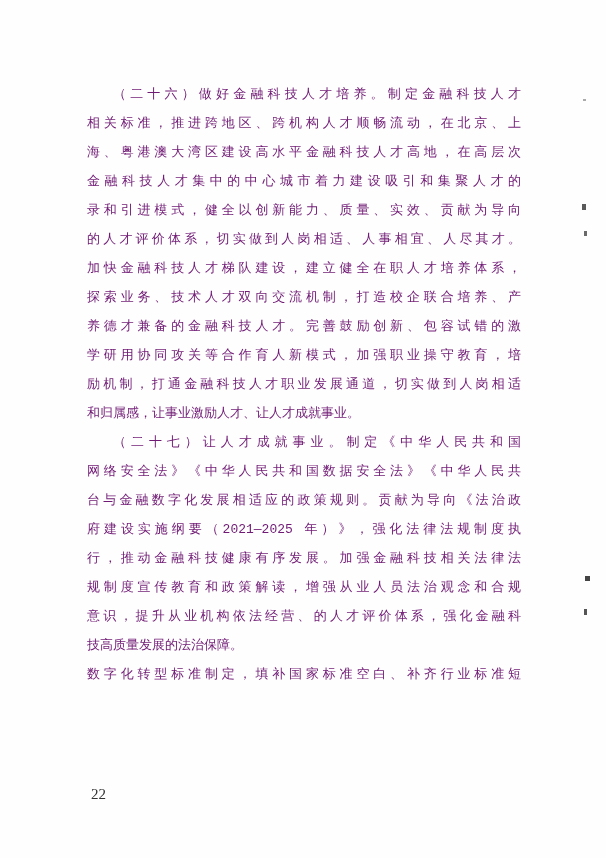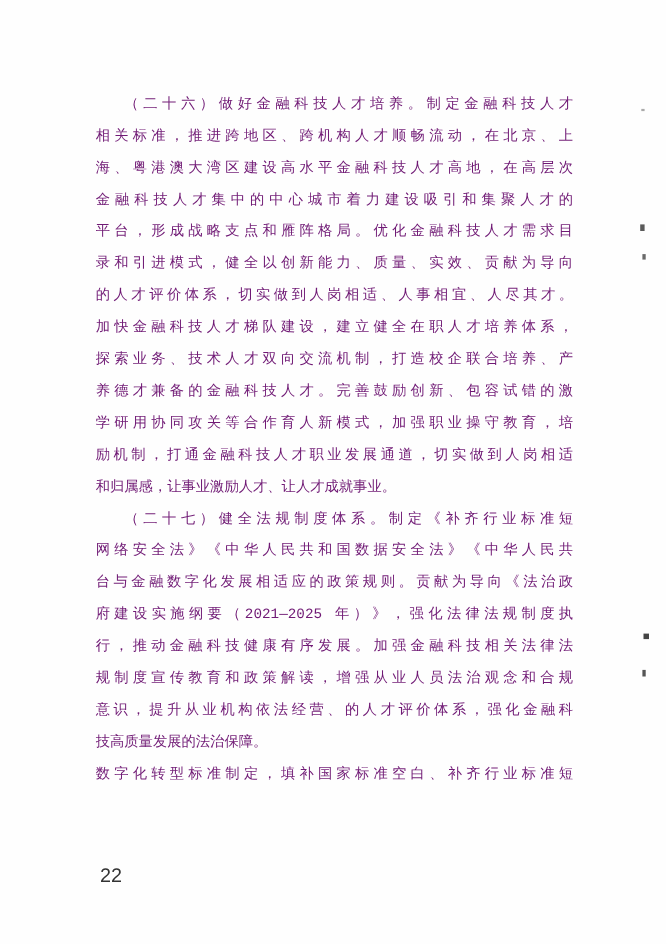--- a/index.html
+++ b/index.html
@@ -40,23 +40,23 @@
   .line.first {
     text-indent: 2em;
   }
   .line.last {
     text-align-last: left;
   }
   .page-number {
     position: absolute;
     left: 91px;
     top: 786px;
-    font-size: 18px;
+    font-size: 15px;
     color: #333333;
-    font-family: Liberation Sans, sans-serif;
+    font-family: Liberation Serif, serif;
   }
   .speck {
     position: absolute;
     background: #555555;
   }
   .speck.s1 { left: 583px; top: 99px;  width: 3px; height: 2px; background: #aaaaaa; }
   .speck.s2 { left: 582px; top: 204px; width: 4px; height: 6px; background: #5a5a5a; }
   .speck.s3 { left: 584px; top: 231px; width: 3px; height: 5px; background: #6a6a6a; }
   .speck.s4 { left: 585px; top: 576px; width: 5px; height: 5px; background: #444444; }
   .speck.s5 { left: 584px; top: 609px; width: 3px; height: 6px; background: #555555; }
@@ -66,33 +66,32 @@
 
 <div class="page">
 
   <div class="text-block">
 
     <div class="para">
       <div class="line first">（二十六）做好金融科技人才培养。制定金融科技人才</div>
       <div class="line">相关标准，推进跨地区、跨机构人才顺畅流动，在北京、上</div>
       <div class="line">海、粤港澳大湾区建设高水平金融科技人才高地，在高层次</div>
       <div class="line">金融科技人才集中的中心城市着力建设吸引和集聚人才的</div>
-      <div class="line">平台，形成战略支点和雁阵格局。优化金融科技人才需求目</div>
       <div class="line">录和引进模式，健全以创新能力、质量、实效、贡献为导向</div>
       <div class="line">的人才评价体系，切实做到人岗相适、人事相宜、人尽其才。</div>
       <div class="line">加快金融科技人才梯队建设，建立健全在职人才培养体系，</div>
       <div class="line">探索业务、技术人才双向交流机制，打造校企联合培养、产</div>
       <div class="line">养德才兼备的金融科技人才。完善鼓励创新、包容试错的激</div>
       <div class="line">学研用协同攻关等合作育人新模式，加强职业操守教育，培</div>
       <div class="line">励机制，打通金融科技人才职业发展通道，切实做到人岗相适</div>
       <div class="line last">和归属感，让事业激励人才、让人才成就事业。</div>
     </div>
 
     <div class="para">
-      <div class="line first">（二十七）健全法规制度体系。制定《补齐行业标准短</div>
+      <div class="line first">（二十七）让人才成就事业。制定《中华人民共和国</div>
       <div class="line">网络安全法》《中华人民共和国数据安全法》《中华人民共</div>
       <div class="line">台与金融数字化发展相适应的政策规则。贡献为导向《法治政</div>
       <div class="line">府建设实施纲要（2021—2025 年）》，强化法律法规制度执</div>
       <div class="line">行，推动金融科技健康有序发展。加强金融科技相关法律法</div>
       <div class="line">规制度宣传教育和政策解读，增强从业人员法治观念和合规</div>
       <div class="line">意识，提升从业机构依法经营、的人才评价体系，强化金融科</div>
       <div class="line last">技高质量发展的法治保障。</div>
     </div>
 
     <div class="para">

